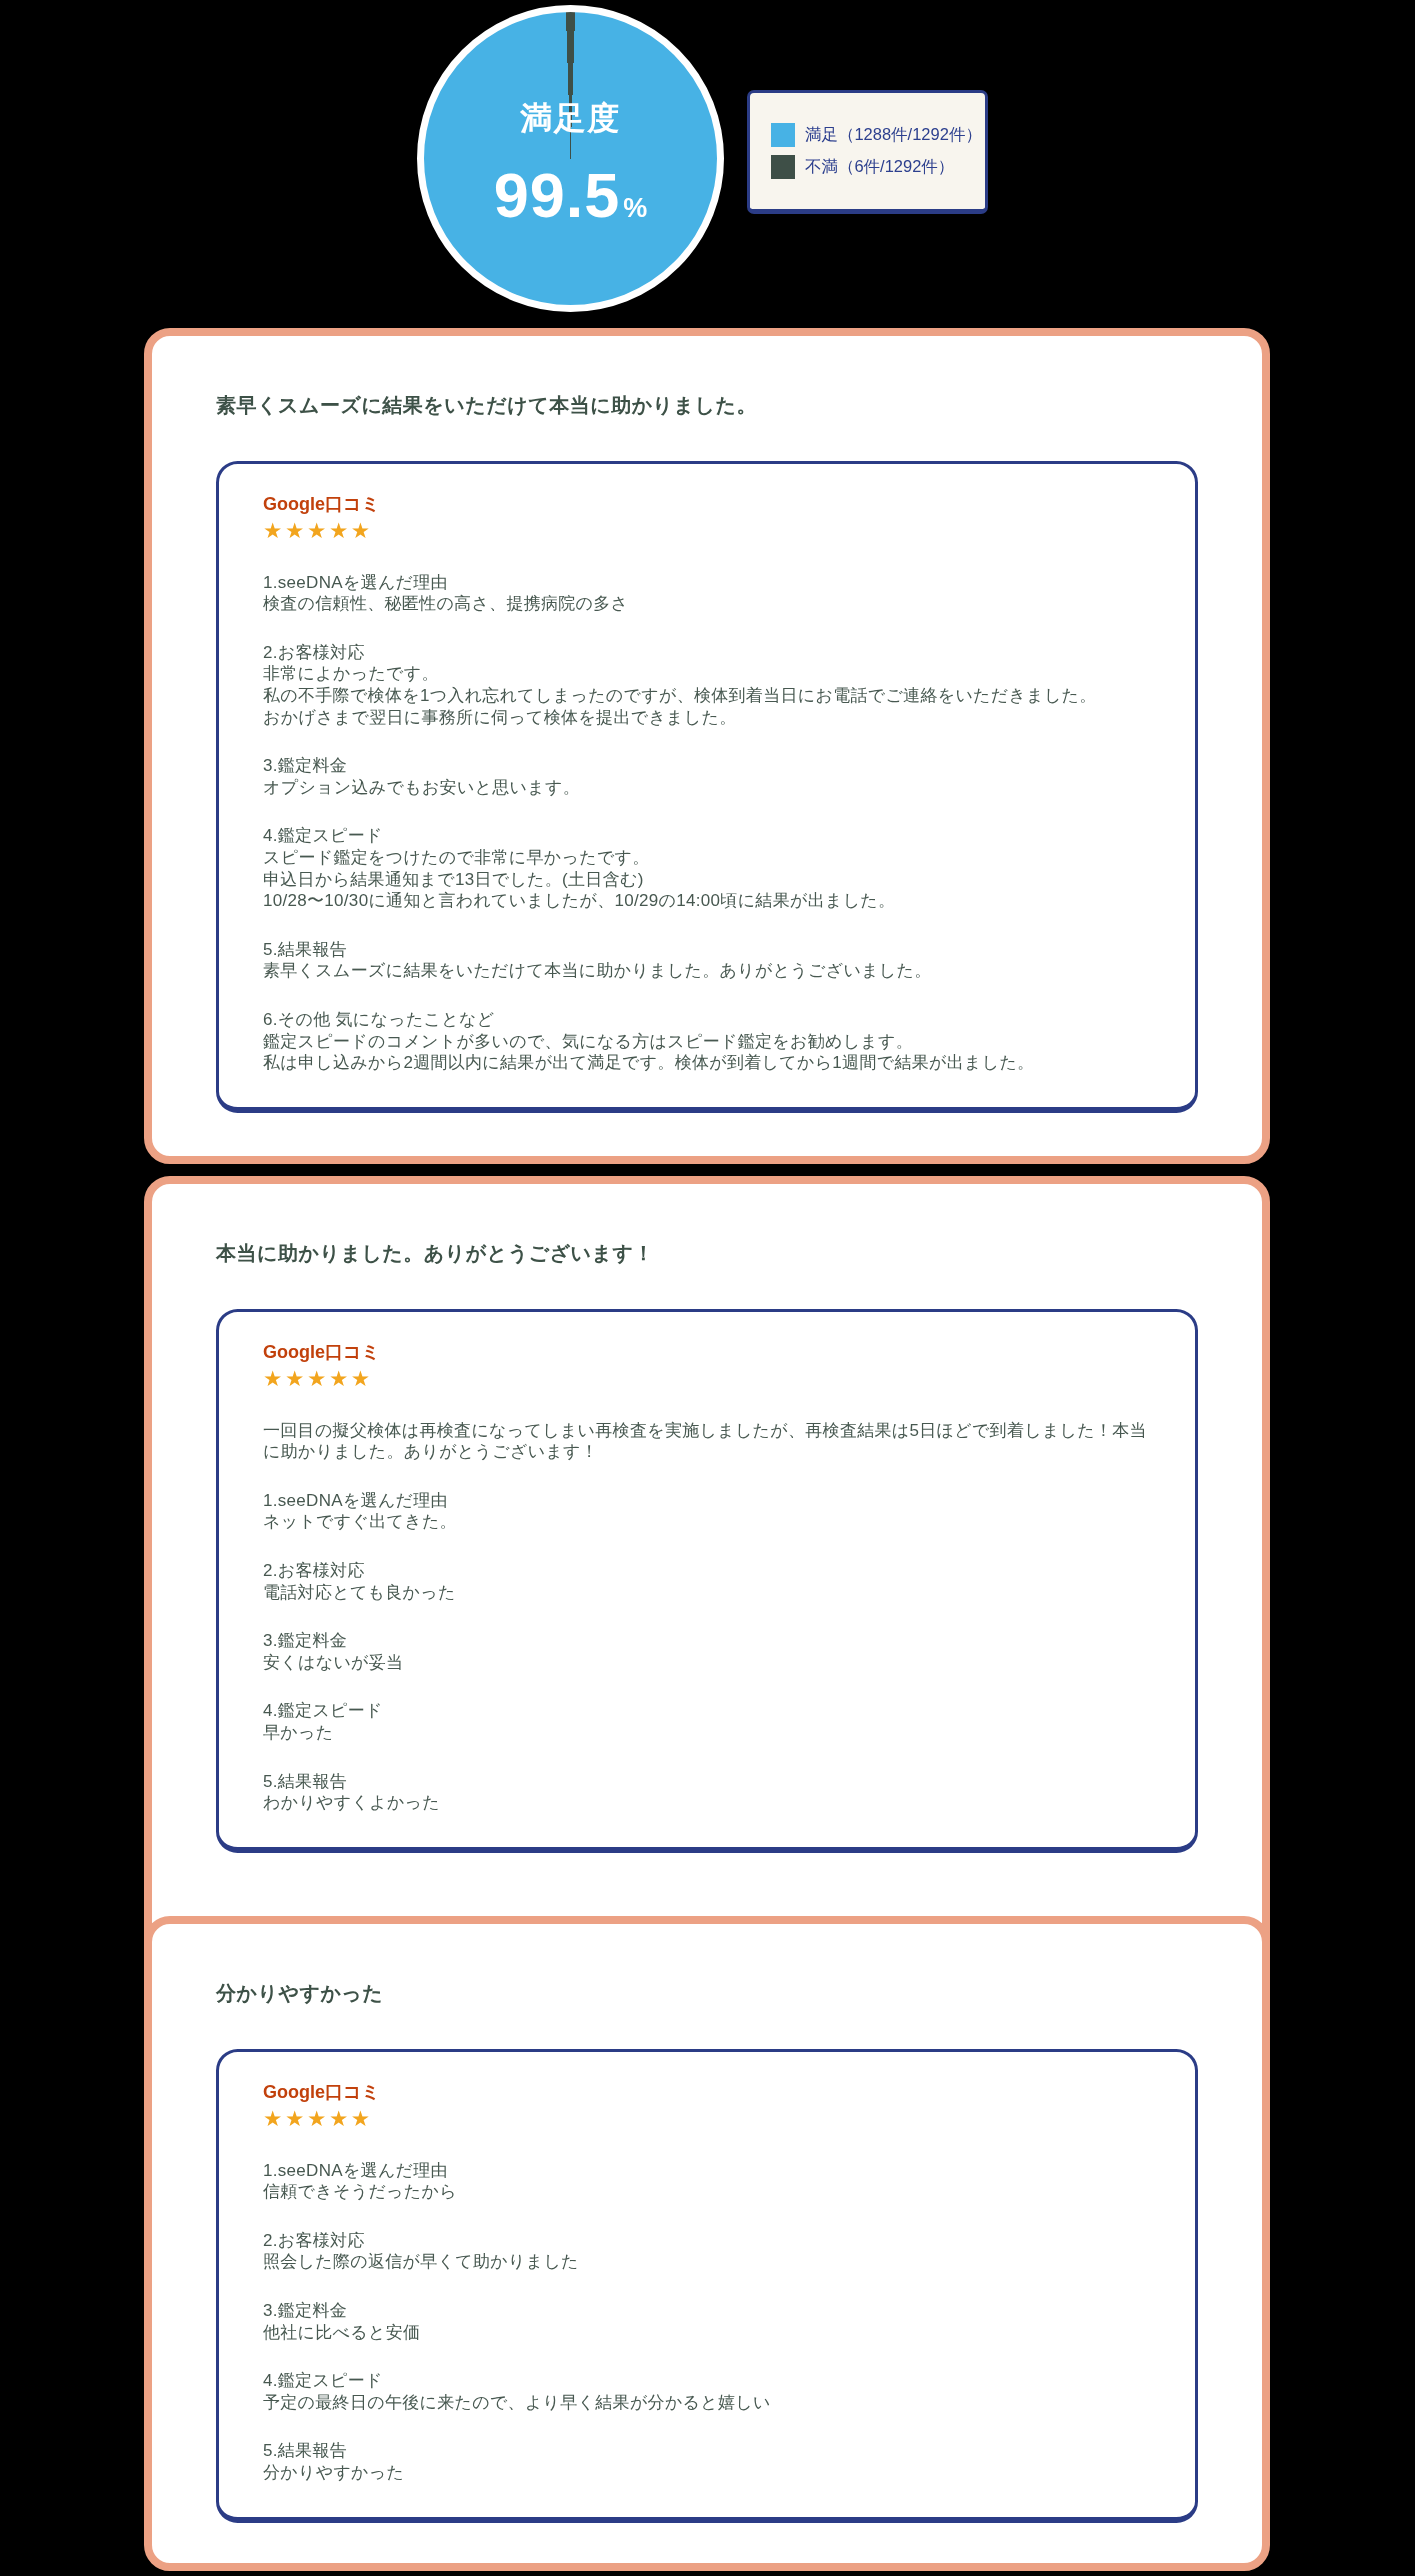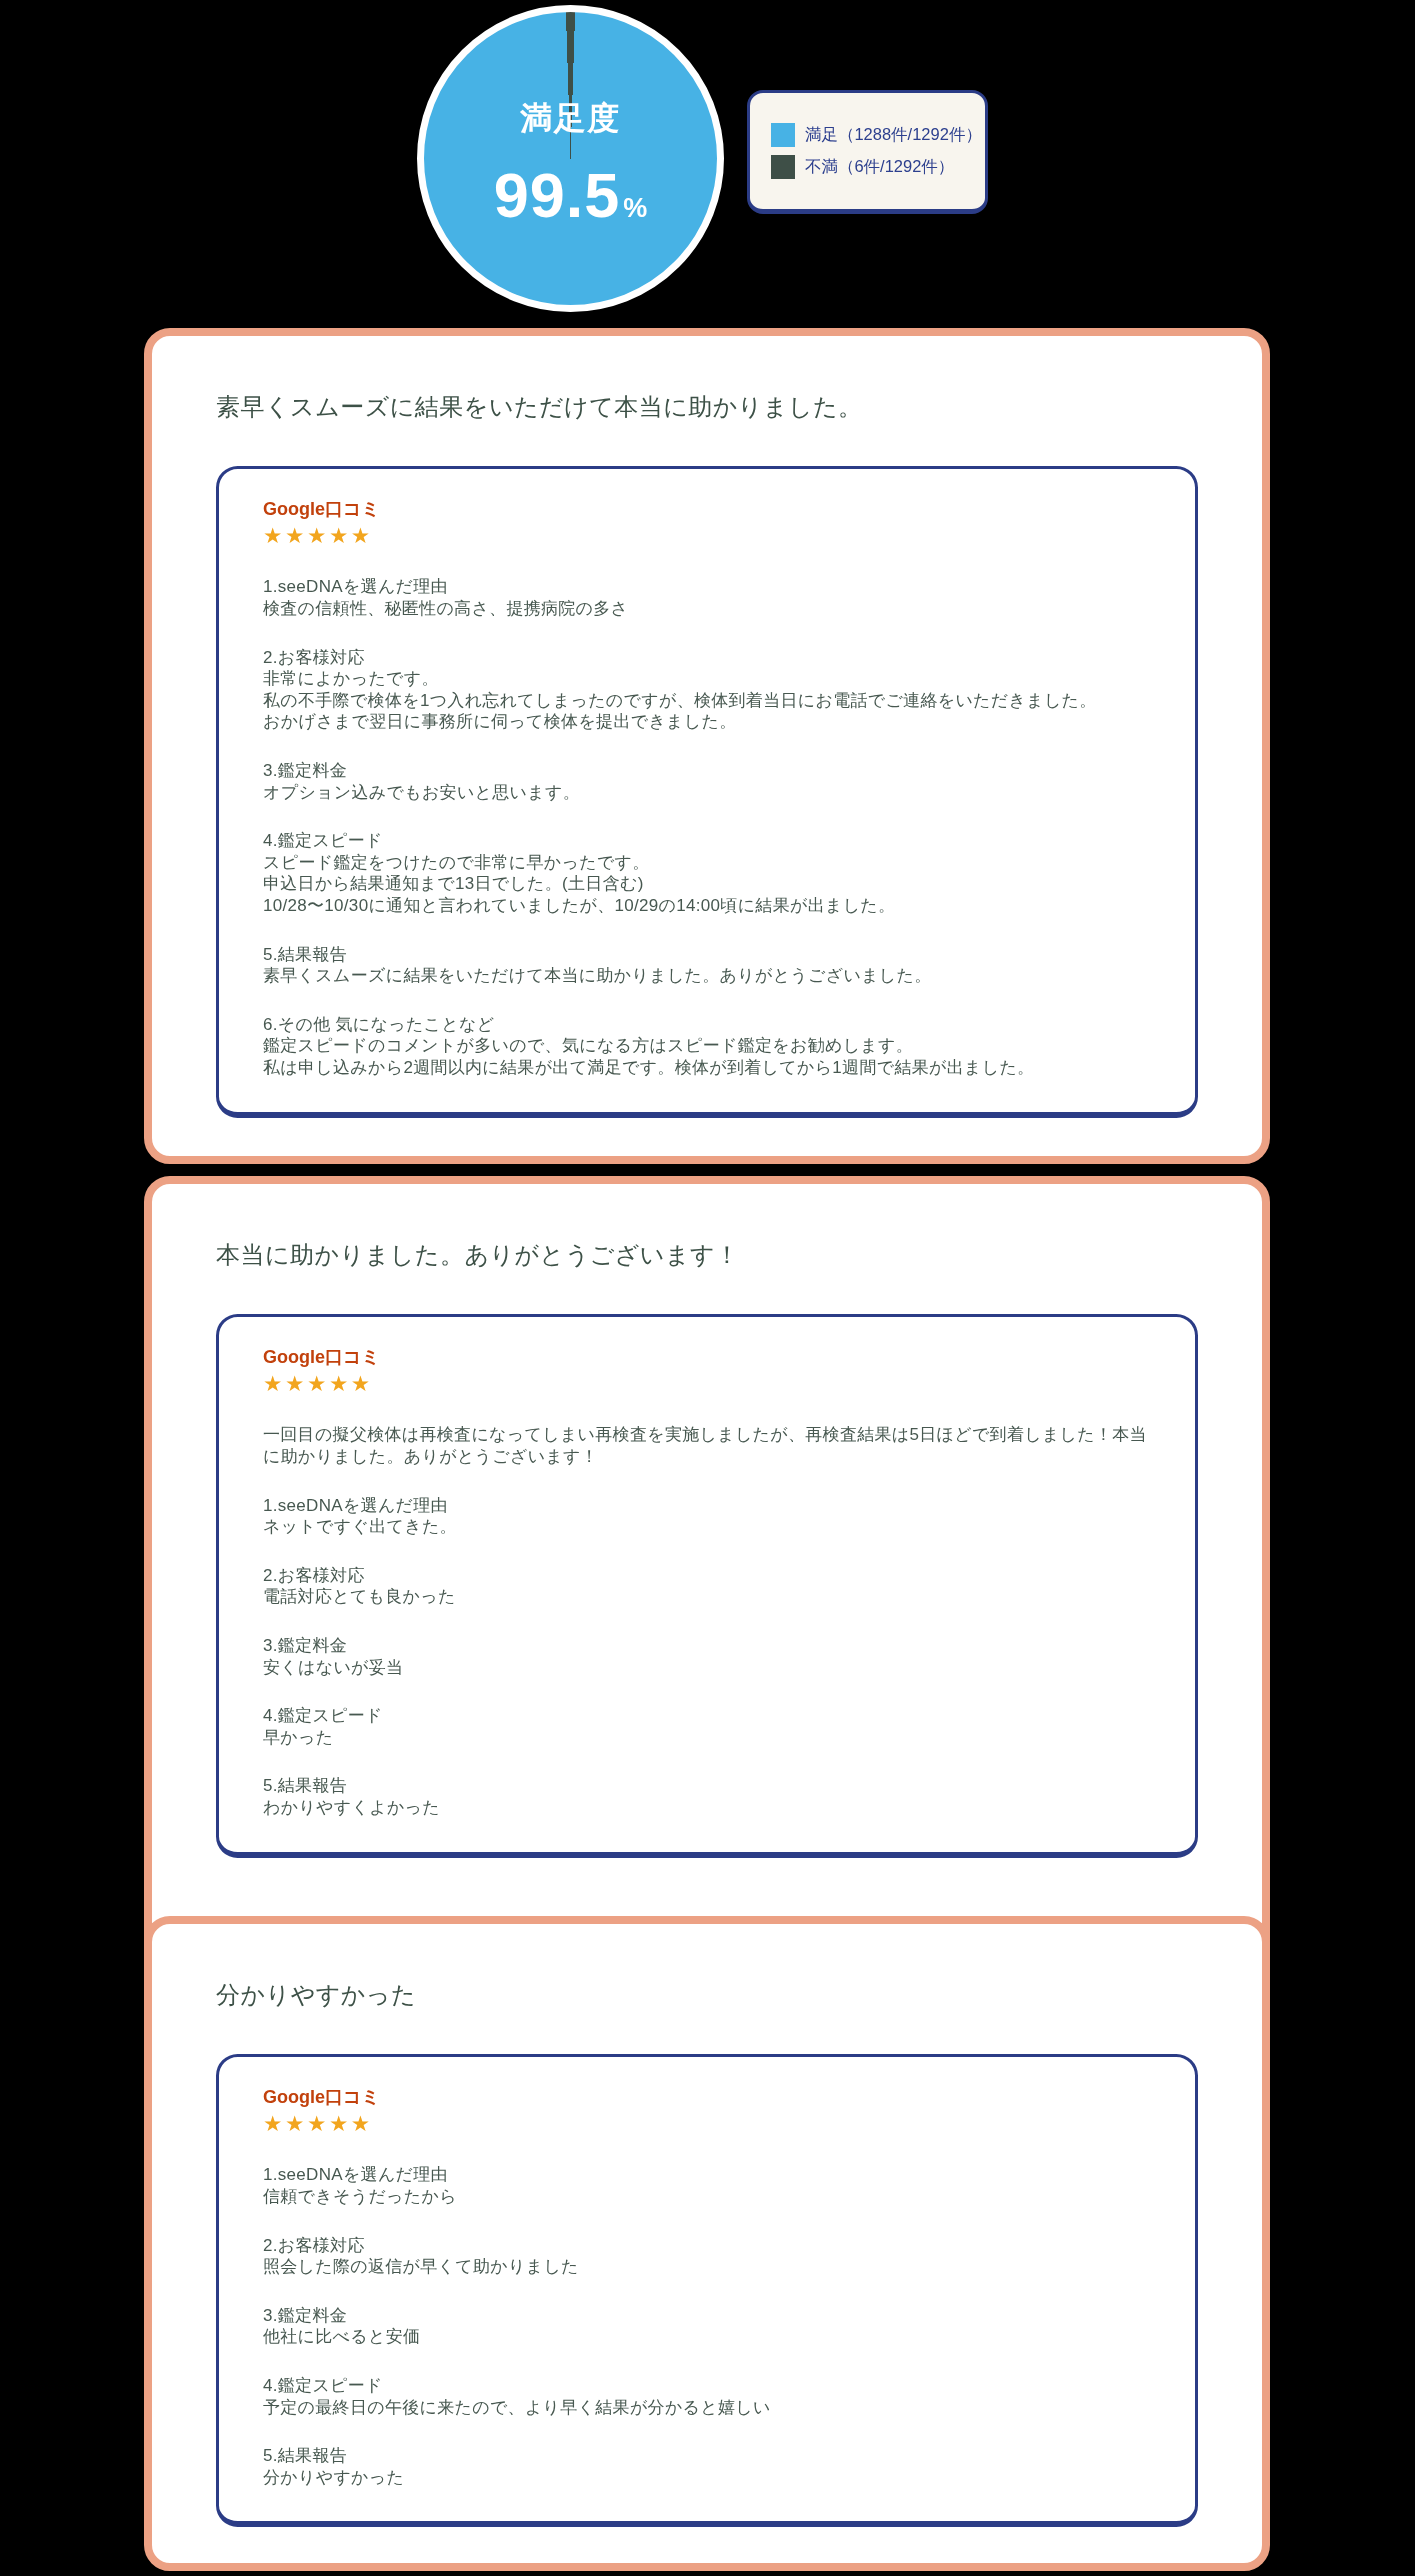--- a/index.html
+++ b/index.html
@@ -26,21 +26,21 @@
   .pie-value { display:flex; align-items:baseline; justify-content:flex-start; font-weight:bold; margin-top:23px; }
   .pie-value .num { font-size:63px; line-height:1; letter-spacing:1px; }
   .pie-value .pct { font-size:27px; margin-left:3.1px; }
 
   
   .legend {
     position:absolute; left:747px; top:90px;
     width:241px; height:124px;
     background:#f8f5ee;
     border:3.1px solid #2b3c86; border-bottom-width:5.2px;
-    border-radius:16px;
+    border-radius:7px;
     display:flex; flex-direction:column; justify-content:center;
     gap:8.2px;
     padding:10.3px 10.3px 10.3px 20.6px;
   }
   .legend-row { display:flex; align-items:center; gap:10.3px; }
   .legend-swatch { width:24px; height:24px; flex:0 0 auto; }
   .legend-label { font-size:16.5px; color:#2c3f8e; font-weight:500; white-space:nowrap; }
 
   
   .card {
@@ -49,22 +49,22 @@
     background:#ffffff;
     border:8.2px solid #eca184;
     border-radius:26px;
     padding:57px 64px 0;
   }
   .card-1 { top:328px;  height:836px; }
   .card-2 { top:1176px; height:923px; }
   .card-3 { top:1916px; height:655px; }
 
   .card-heading {
-    font-size:24px; line-height:1.2;
-    color:#3d5147; font-weight:normal;
+    font-size:20px; line-height:1.2;
+    color:#3d5147; font-weight:bold;
     letter-spacing:0.5px;
     margin-bottom:44px;
   }
   .review-box {
     background:#fff;
     border:3.1px solid #2b3c86; border-bottom-width:6.2px;
     border-radius:21.6px;
     padding:28px 44px 33px;
   }
   .review-source { font-size:18px; font-weight:bold; color:#c2410c; }

